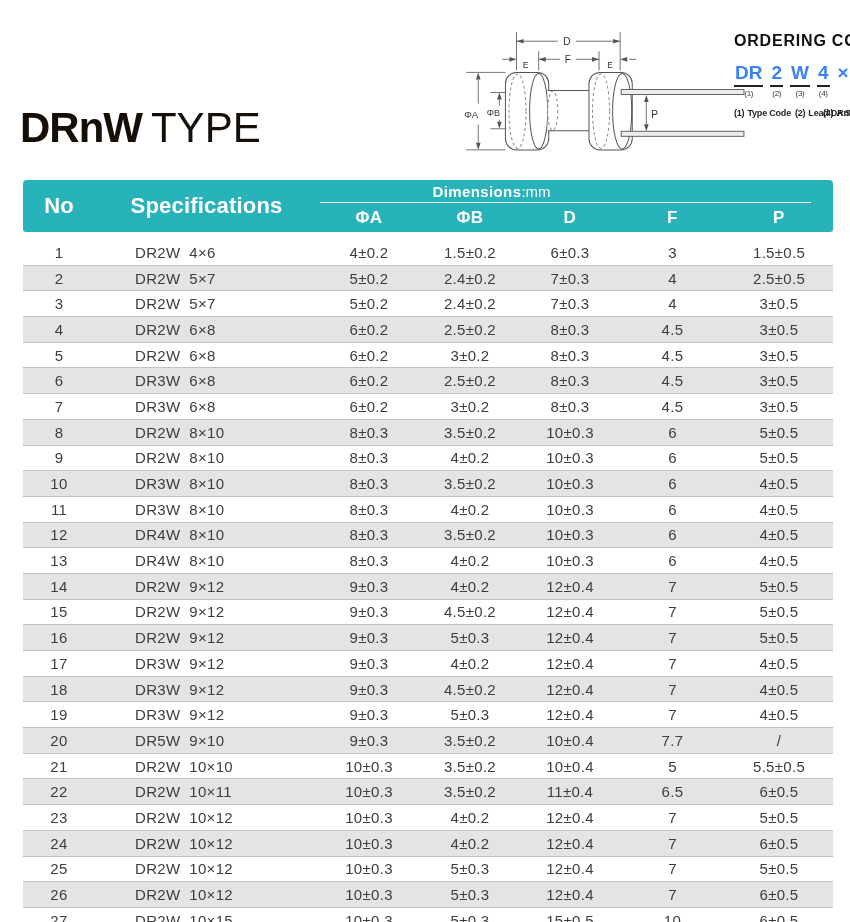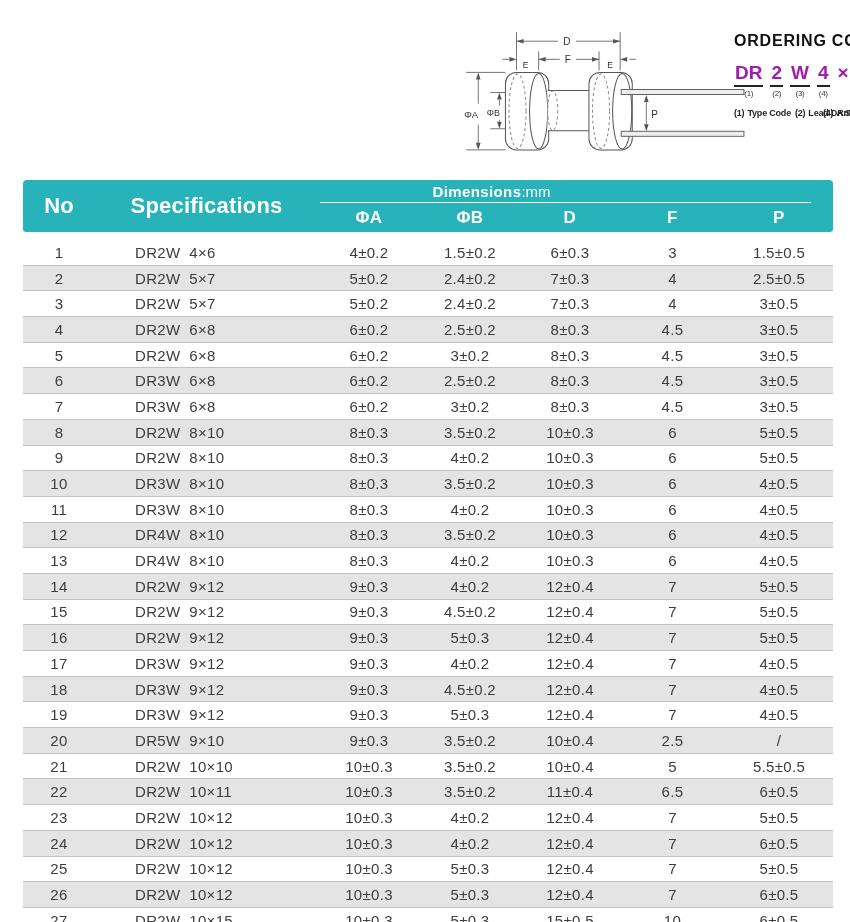--- a/index.html
+++ b/index.html
@@ -14,21 +14,21 @@
   .type-suffix{font-weight:normal;margin-left:9px;letter-spacing:0;}
 
   
   .diagram{position:absolute;left:438px;top:12px;}
 
   
   .ordering{position:absolute;left:734px;top:32px;width:147px;}
   .ordering-title{font-size:16px;font-weight:bold;color:#101010;letter-spacing:.8px;white-space:nowrap;}
   .code-line{display:flex;gap:7px;margin-top:13px;align-items:flex-start;}
   .code-part{display:flex;flex-direction:column;align-items:center;}
-  .code-char{font-size:19px;font-weight:bold;color:#a21caf;line-height:1;padding:0 1px 3px;border-bottom:2px solid #232323;}
+  .code-char{font-size:19px;font-weight:bold;color:#3b82f6;line-height:1;padding:0 1px 3px;border-bottom:2px solid #232323;}
   .code-part.no-underline .code-char{border-bottom:2px solid transparent;}
   .code-num{font-size:8px;color:#3a3a3a;margin-top:2px;letter-spacing:-.3px;}
   .legend{display:flex;margin-top:10px;font-size:9px;font-weight:bold;color:#242424;}
   .legend-col{display:flex;flex-direction:row;gap:4px;}
   .legend-col.left{width:89px;}
   .legend-item{white-space:nowrap;letter-spacing:-.2px;}
   .legend-num{margin-right:3px;}
 
   
   .spec-table{position:absolute;left:23px;top:180px;width:810px;border-collapse:separate;border-spacing:0;
@@ -49,20 +49,23 @@
   .data-row.stripe td{background:#e4e4e4;border-top:1px solid #c2c2c2;border-bottom:1px solid #c2c2c2;}
   .col-no{text-align:center;}
   .col-spec{text-align:left;padding-left:40px !important;white-space:pre;}
   .col-a,.col-b,.col-d,.col-f,.col-p{text-align:center;}
 </style>
 </head>
 <body>
 
 <div class="page">
 
+  <div class="typeline">
+    <span class="type-name">DRnW</span><span class="type-suffix">TYPE</span>
+  </div>
 
   <svg class="diagram" width="312" height="153" viewBox="0 0 310 152">
     <g stroke="#555" stroke-width="1" fill="none">
 
       <rect x="67" y="60" width="43" height="77" rx="11" fill="#fff"></rect>
       <ellipse cx="79" cy="98.5" rx="8.5" ry="37" stroke="#8a8a8a" stroke-dasharray="3,2.5"></ellipse>
       <ellipse cx="100" cy="98.5" rx="9" ry="37.5"></ellipse>
 
       <rect x="109" y="78" width="43" height="40" fill="#fff" stroke="none"></rect>
       <path d="M109 78 H152 M109 118 H152"></path>
@@ -368,21 +371,21 @@
           <td class="col-d">12±0.4</td>
           <td class="col-f">7</td>
           <td class="col-p">4±0.5</td>
         </tr>
         <tr class="data-row stripe">
           <td class="col-no">20</td>
           <td class="col-spec">DR5W  9×10</td>
           <td class="col-a">9±0.3</td>
           <td class="col-b">3.5±0.2</td>
           <td class="col-d">10±0.4</td>
-          <td class="col-f">2.5</td>
+          <td class="col-f">7.7</td>
           <td class="col-p">/</td>
         </tr>
         <tr class="data-row">
           <td class="col-no">21</td>
           <td class="col-spec">DR2W  10×10</td>
           <td class="col-a">10±0.3</td>
           <td class="col-b">3.5±0.2</td>
           <td class="col-d">10±0.4</td>
           <td class="col-f">5</td>
           <td class="col-p">5.5±0.5</td>

